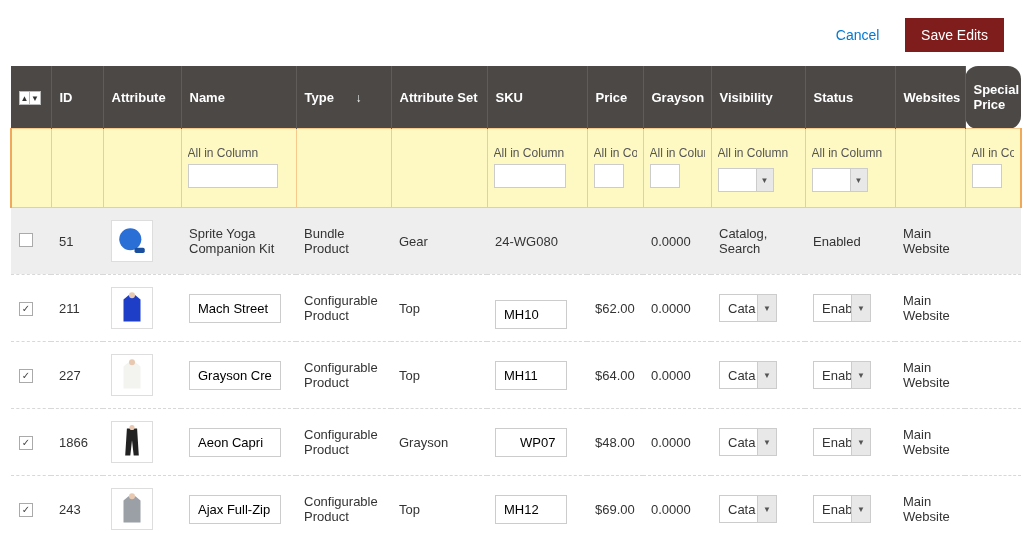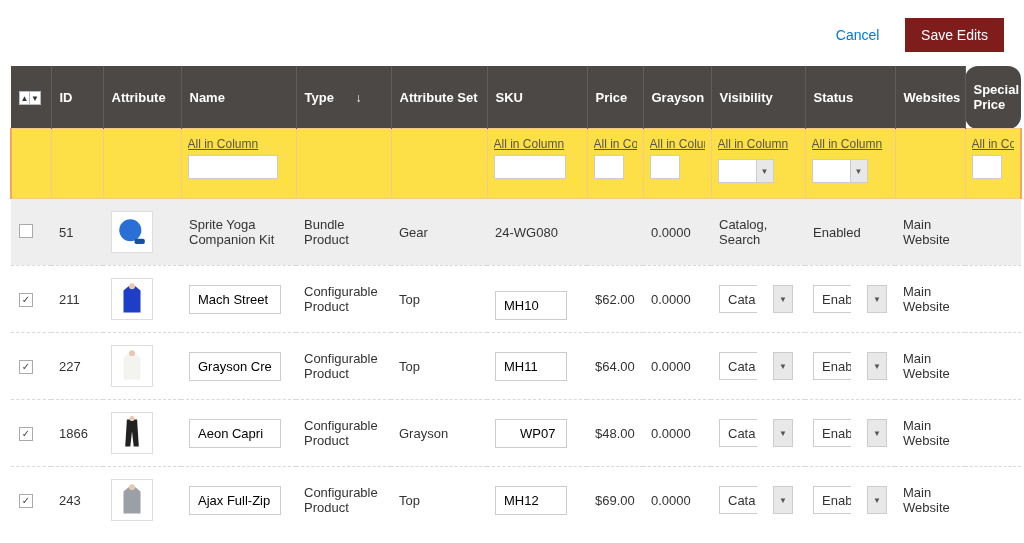--- a/index.html
+++ b/index.html
@@ -67,31 +67,30 @@
     display: inline-flex;
     align-items: center;
     justify-content: center;
     color: #333;
     font-size: 8px;
     border-right: 1px solid #bbb;
   }
   .hdr-toggle span:last-child { border-right: none; }
 
   tr.filter-row td {
-    background: #fde047;
+    background: #fef9c3;
     border: 1.5px solid #f7c98b;
     border-left: 1.5px solid #f7c98b;
     border-right: 1.5px solid #f7c98b;
-    padding: 8px 6px 12px;
+    padding: 17px 6px 12px;
     vertical-align: top;
     height: 70px;
     font-size: 12px;
     color: #555;
     overflow: hidden;
-    text-decoration: underline;
   }
   tr.filter-row td:first-child { border-left: 2px solid #f0a85a; }
   tr.filter-row td:last-child { border-right: 2px solid #f0a85a; }
 
   .filt-label { display: block; margin-bottom: 4px; white-space: nowrap; overflow: hidden; }
   .filt-input {
     width: 90%;
     max-width: 90px;
     border: 1px solid #ccc;
     padding: 4px 6px;
@@ -155,21 +154,20 @@
   .edit-input {
     width: calc(100% - 4px);
     max-width: 92px;
     border: 1px solid #ccc;
     padding: 6px 8px;
     font-size: 13px;
     background: #fff;
   }
   .edit-select {
     display: inline-flex;
-    gap: 16px;
   }
   .edit-select .sbox {
     background: #fff;
     border: 1px solid #ccc;
     border-right: none;
     padding: 6px 8px;
     width: 38px;
     height: 28px;
     font-size: 13px;
     overflow: hidden;

